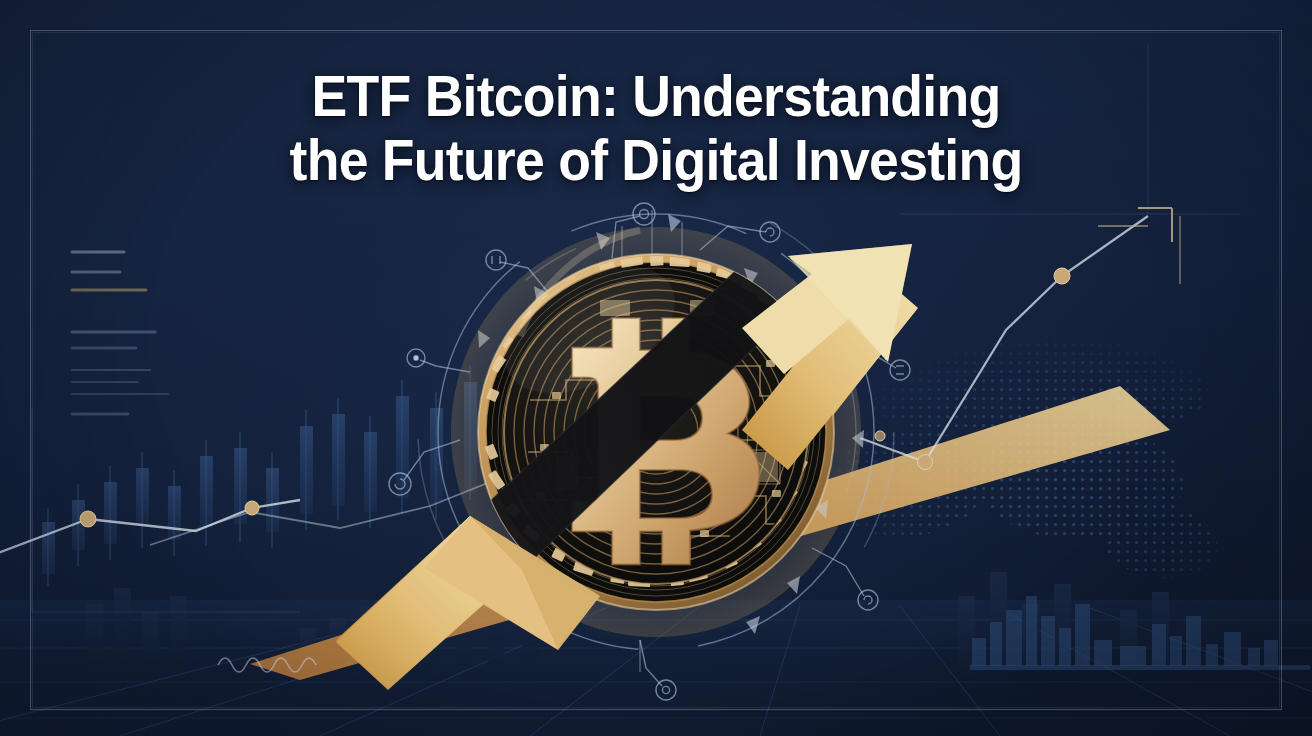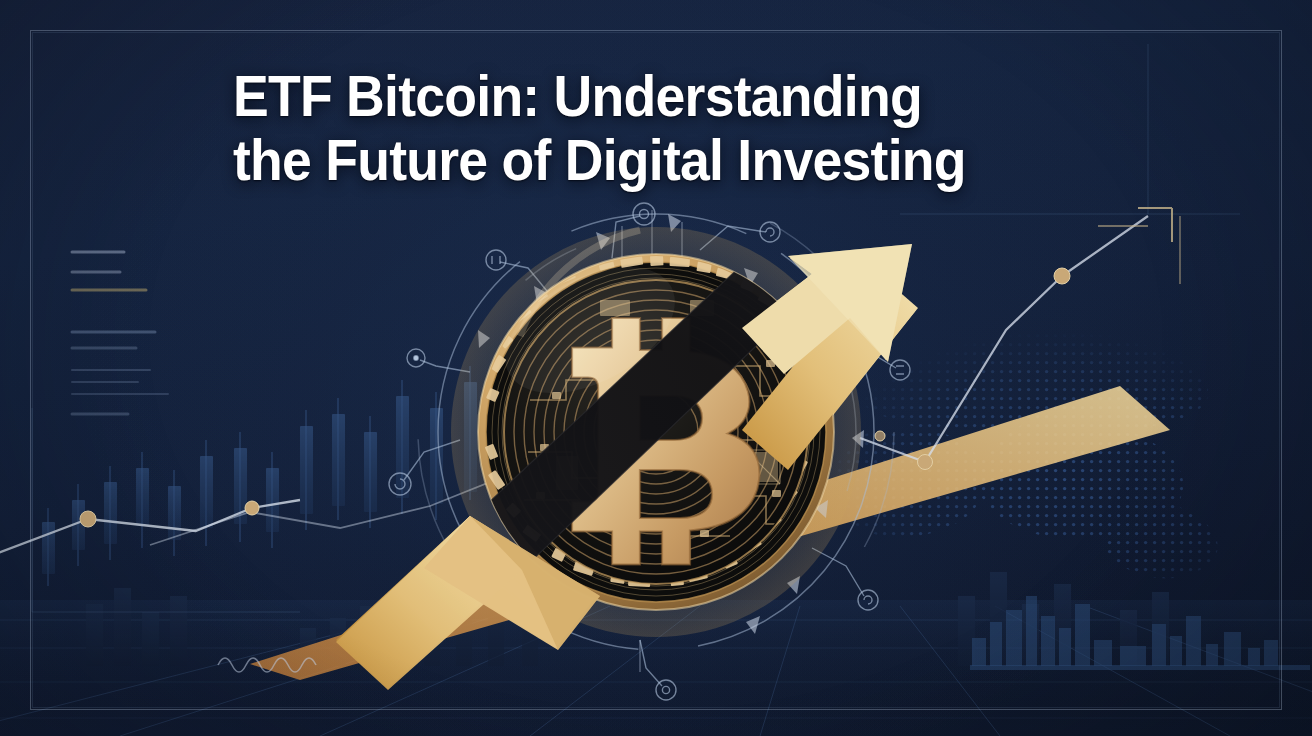--- a/index.html
+++ b/index.html
@@ -46,20 +46,21 @@
   .layer-bg{z-index:2;}
   .layer-mid{z-index:3;}
   .layer-hud{z-index:6;}
   .layer-arrow{z-index:7;}
   .layer-coin{z-index:8;}
 
   
   .title-wrap{
     position:absolute; z-index:20;
     left:0; right:0; top:64px;
+    text-align:center;
     pointer-events:none;
   }
   .title{
     display:block;
     margin:0 auto;
     width:900px;
     color:#ffffff;
     font-size:57px;
     line-height:1.13;
     font-weight:700;

